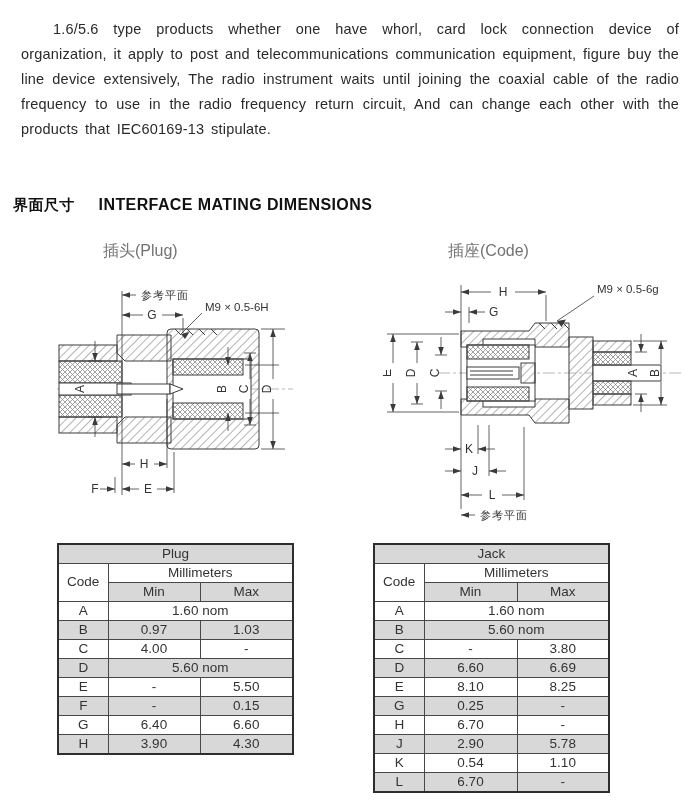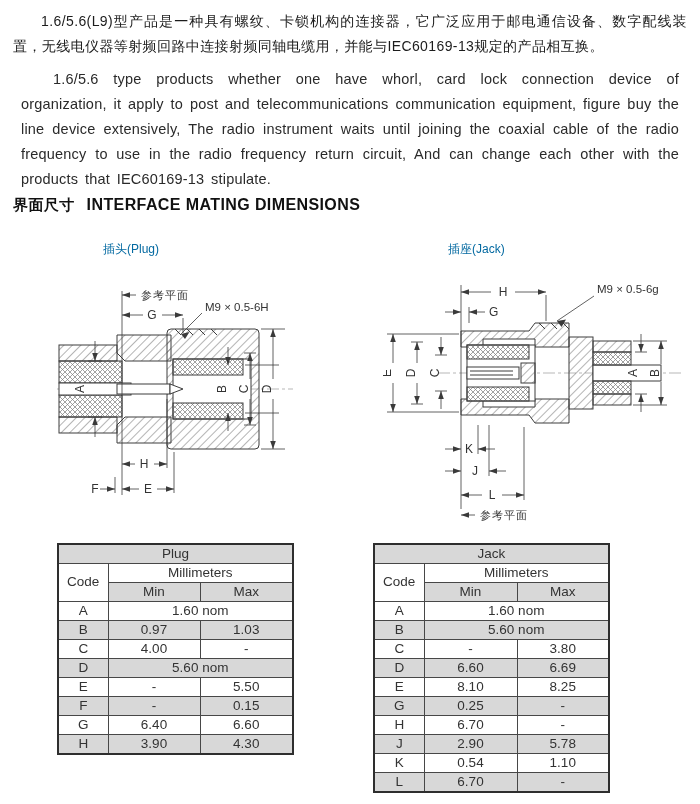--- a/index.html
+++ b/index.html
@@ -2,22 +2,22 @@
 <html><head>
 <meta charset="utf-8">
 <style>
   html,body{margin:0;padding:0;background:#e8e8e8;}
   .page{position:relative;width:700px;height:804px;background:#ffffff;overflow:hidden;
         font-family:"Liberation Sans","DejaVu Sans",sans-serif;color:#1c1c1c;}
   .intro{padding:9px 13px 0 13px;}
   .para-cn{margin:0;font-size:14px;line-height:25px;text-align:justify;text-indent:2em;letter-spacing:0.4px;}
   .para-en{margin:8px;font-size:14.5px;line-height:25px;text-align:justify;text-indent:2.2em;word-spacing:2.5px;letter-spacing:0.2px;color:#2a2a2a;}
   .section-title{position:absolute;left:13px;top:196px;margin:0;font-size:16px;font-weight:bold;letter-spacing:0.4px;color:#111;}
-  .section-title .cn{margin-right:12px;font-size:15px;}
-  .caption{position:absolute;top:241px;font-size:12px;color:#0369a1;}
+  .section-title .cn{margin-right:24px;font-size:15px;}
+  .caption{position:absolute;top:241px;font-size:16px;color:#737373;}
   .caption-plug{left:103px;}
   .caption-jack{left:448px;}
   svg.drawing{position:absolute;top:277px;}
   svg.drawing-plug{left:55px;}
   svg.drawing-jack{left:383px;}
   svg .ln{stroke:#3d3d3d;stroke-width:1;fill:none;}
   svg .dim{stroke:#3a3a3a;stroke-width:0.8;fill:none;}
   svg .arr{fill:#3a3a3a;stroke:none;}
   svg .dimtxt{font-family:"Liberation Sans",sans-serif;font-size:12px;fill:#333;stroke:none;}
   svg .cntxt{font-family:"Liberation Sans",sans-serif;font-size:11px;fill:#333;stroke:none;letter-spacing:1px;}
@@ -29,28 +29,27 @@
   .dim-table th.code{background:#ffffff;margin-left:19px;}
   .table-plug{left:57px;}
   .table-jack{left:373px;}
 </style>
 </head>
 <body>
 
 <div class="page">
 
   <div class="intro">
-    <p class="para-cn">1.6/5.6(L9)型产品是一种具有螺纹、卡锁机构的连接器，它广泛应用于邮电通信设备、数字配线装置，无线电仪器等射频回路中连接射频同轴电缆用，并能与IEC60169-13规定的产品相互换。</p>
     <p class="para-en">1.6/5.6 type products whether one have whorl, card lock connection device of organization, it apply to post and telecommunications communication equipment, figure buy the line device extensively, The radio instrument waits until joining the coaxial cable of the radio frequency to use in the radio frequency return circuit, And can change each other with the products that IEC60169-13 stipulate.</p>
   </div>
 
   <h2 class="section-title"><span class="cn">界面尺寸</span><span class="en">INTERFACE MATING DIMENSIONS</span></h2>
 
   <div class="caption caption-plug">插头(Plug)</div>
-  <div class="caption caption-jack">插座(Jack)</div>
+  <div class="caption caption-jack">插座(Code)</div>
 
   <svg class="drawing drawing-plug" width="280" height="258" viewBox="0 0 280 258">
     <defs>
       <pattern id="hp" width="6" height="6" patternUnits="userSpaceOnUse" patternTransform="rotate(45)">
         <line x1="0" y1="0" x2="0" y2="6" stroke="#6a6a6a" stroke-width="1"></line>
       </pattern>
       <pattern id="xp" width="5" height="5" patternUnits="userSpaceOnUse">
         <path d="M0,5 L5,0 M0,0 L5,5" stroke="#7a7a7a" stroke-width="0.7"></path>
       </pattern>
     </defs>

